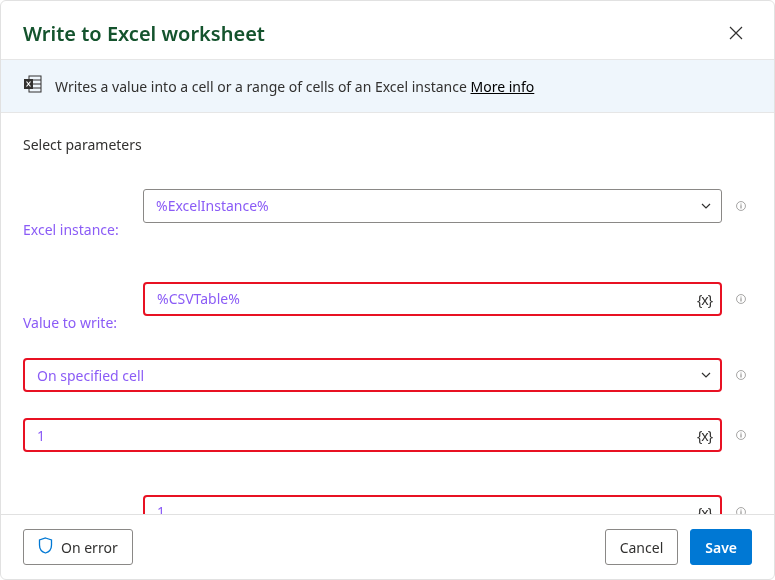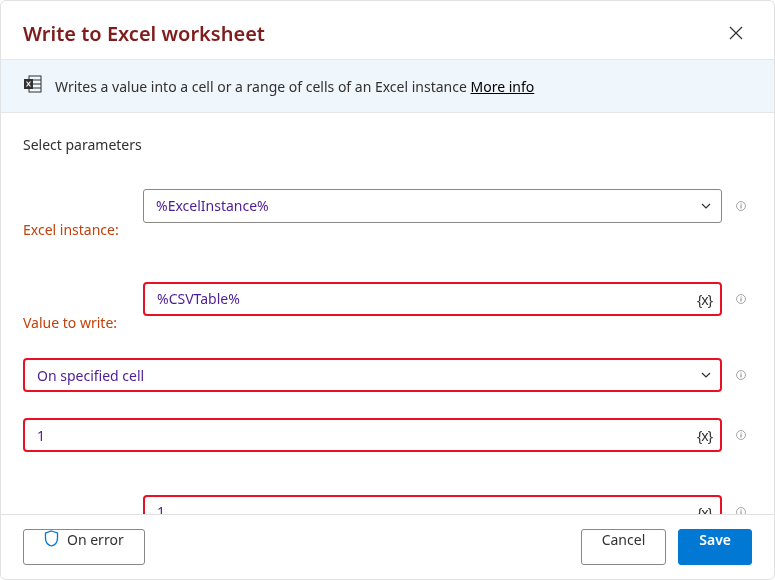--- a/index.html
+++ b/index.html
@@ -22,21 +22,21 @@
   }
   .header {
     display: flex;
     align-items: center;
     justify-content: space-between;
     padding: 16px 22px 10px;
   }
   .title {
     font-size: 20px;
     font-weight: 600;
-    color: #7f1d1d;
+    color: #14532d;
   }
   .close-btn {
     width: 32px;
     height: 32px;
     border: none;
     background: transparent;
     cursor: pointer;
     display: flex;
     align-items: center;
     justify-content: center;
@@ -67,36 +67,36 @@
   }
   .field-row {
     display: flex;
     align-items: center;
     margin-bottom: 26px;
     gap: 8px;
   }
   .field-label {
     width: 112px;
     font-size: 14px;
-    color: #c2410c;
+    color: #8b5cf6;
     flex-shrink: 0;
     margin-top: 48px;
   }
   .field-control {
     flex: 1;
     position: relative;
   }
   .input, .select {
     width: 100%;
     height: 34px;
     border: 1px solid #8a8886;
     border-radius: 3px;
     padding: 0 36px 0 12px;
     font-size: 14px;
-    color: #4c1d95;
+    color: #8b5cf6;
     font-family: inherit;
     background: #fff;
     outline: none;
   }
   .highlight { border: 2px solid #e81123; border-radius: 4px; }
   .chevron, .var-token {
     position: absolute;
     right: 10px;
     top: 50%;
     transform: translateY(-50%);
@@ -125,26 +125,26 @@
     border-top: 1px solid #e1e1e1;
     padding: 14px 22px;
     display: flex;
     align-items: center;
     gap: 12px;
   }
   .spacer { flex: 1; }
   .btn {
     height: 36px;
     border-radius: 3px;
-    padding: 0 20px;
+    padding: 0 14px;
     font-size: 14px;
     font-family: inherit;
     cursor: pointer;
     display: inline-flex;
-    align-items: flex-start;
+    align-items: center;
     gap: 8px;
   }
   .btn-secondary { background: #fff; border: 1px solid #8a8886; color: #323130; }
   .btn-primary { background: #0078d4; border: 1px solid #0078d4; color: #fff; font-weight: 600; }
   .shield { color: #0078d4; }
 </style>
 </head>
 <body>
 
 <div class="dialog">

